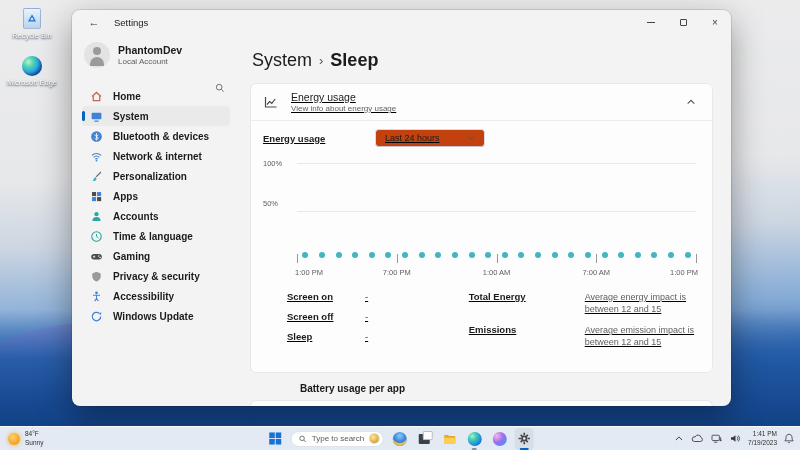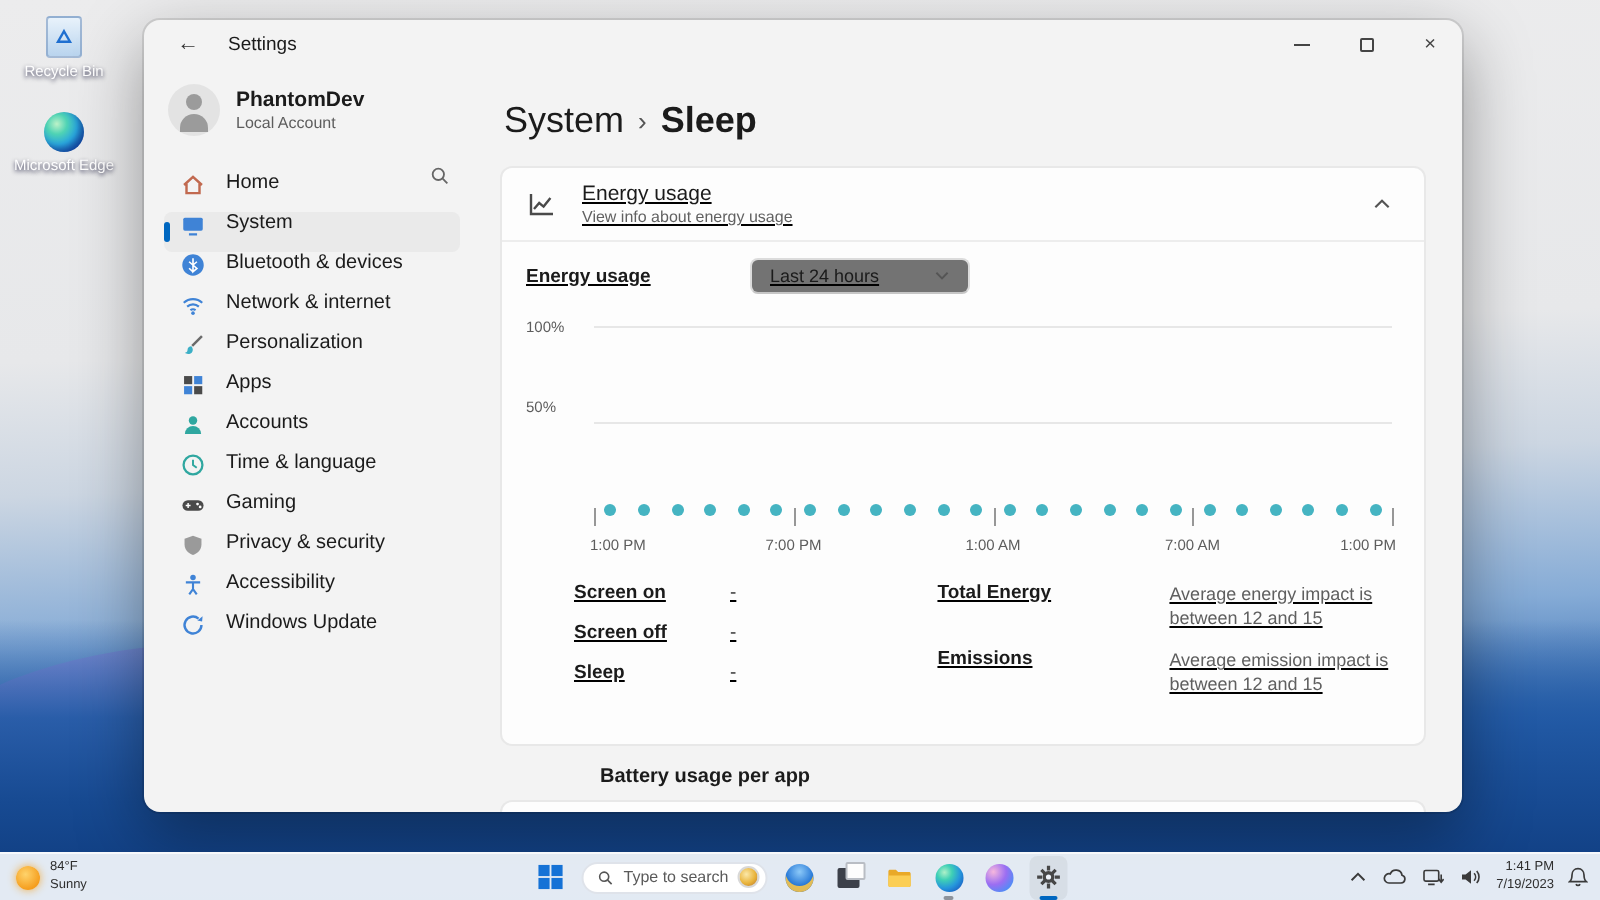--- a/index.html
+++ b/index.html
@@ -40,40 +40,40 @@
   .user{display:flex;align-items:center;gap:8px;padding:6px 2px 10px 2px;}
   .avatar{width:26px;height:26px;border-radius:50%;background:#e3e3e3;position:relative;overflow:hidden;flex:none;}
   .avatar::before{content:'';position:absolute;left:9px;top:5px;width:8px;height:8px;border-radius:50%;background:#9b9b9b;}
   .avatar::after{content:'';position:absolute;left:6px;top:15px;width:14px;height:9px;border-radius:7px 7px 0 0;background:#9b9b9b;}
   .user-name{font-size:10.5px;font-weight:700;color:#1b1b1b;}
   .user-type{font-size:8px;color:#5d5d5d;margin-top:1px;}
   .find-wrap{position:relative;margin:2px 0 8px 0;}
   .find-wrap input{width:100%;height:17px;font-size:9px;padding:0 18px 0 7px;border:1px solid #e3e3e3;border-bottom:1px solid #8f8f8f;border-radius:3px;background:#fff;color:#333;font-family:inherit;}
   .find-wrap .mag{position:absolute;right:5px;top:3px;}
   .nav{display:flex;flex-direction:column;}
-  .nav-item{display:flex;align-items:flex-start;gap:10px;height:20px;padding:0 8px;border-radius:4px;font-size:10px;color:#1b1b1b;position:relative;cursor:pointer;}
+  .nav-item{display:flex;align-items:center;gap:10px;height:20px;padding:0 8px;border-radius:4px;font-size:10px;color:#1b1b1b;position:relative;cursor:pointer;font-weight:bold;}
   .nav-item .nico{width:13px;height:13px;flex:none;display:flex;}
   .nav-item.selected{background:#eaeaea;}
   .nav-item.selected::before{content:'';position:absolute;left:0;top:5px;bottom:5px;width:3px;border-radius:2px;background:var(--accent);}
 
   .content{flex:1;padding:4px 18px 0 10px;overflow:hidden;}
   .breadcrumb{font-size:18px;color:#1b1b1b;margin:12px 0 12px 2px;}
   .breadcrumb .parent{font-weight:400;cursor:pointer;}
   .breadcrumb .sep{font-size:13px;color:#555;margin:0 7px;position:relative;top:-1px;}
   .breadcrumb .current{font-weight:700;}
 
   .card{background:#fdfdfd;border:1px solid #e8e8e8;border-radius:6px;text-decoration:underline;}
   .card-header{display:flex;align-items:center;gap:12px;padding:7px 12px;cursor:pointer;}
   .card-title{font-size:10.5px;color:#1b1b1b;}
   .card-sub{font-size:8px;color:#616161;margin-top:1px;}
   .collapse-btn{margin-left:auto;border:none;background:transparent;cursor:pointer;display:flex;padding:4px;}
   .card-divider{height:1px;background:#ededed;}
   .controls-row{display:flex;align-items:center;padding:8px 12px 4px 12px;}
   .row-label{font-size:9.5px;font-weight:700;color:#1b1b1b;width:112px;}
-  .dropdown{display:inline-flex;align-items:center;gap:27px;background:#737373;border:1px solid #dcdcdc;border-bottom-color:#c6c6c6;border-radius:4px;padding:3px 9px;font-size:9px;color:#1b1b1b;cursor:pointer;}
+  .dropdown{display:inline-flex;align-items:center;gap:27px;background:#c2410c;border:1px solid #dcdcdc;border-bottom-color:#c6c6c6;border-radius:4px;padding:3px 9px;font-size:9px;color:#1b1b1b;cursor:pointer;}
 
   .chart{position:relative;height:128px;margin:2px 12px 0 12px;}
   .ylab{position:absolute;left:0;font-size:7.5px;color:#5d5d5d;}
   .gl{position:absolute;left:34px;right:4px;height:1px;background:#e7e7e7;}
   .plot{position:absolute;left:34px;right:4px;top:6px;bottom:20px;}
   .dot{position:absolute;width:6px;height:6px;border-radius:50%;transform:translateX(-50%);}
   .tick{position:absolute;bottom:-2px;width:1px;height:9px;background:#979797;}
   .xlab{position:absolute;bottom:-16px;font-size:7.5px;color:#5d5d5d;white-space:nowrap;}
 
   .stats{display:flex;padding:10px 12px 14px 36px;}

